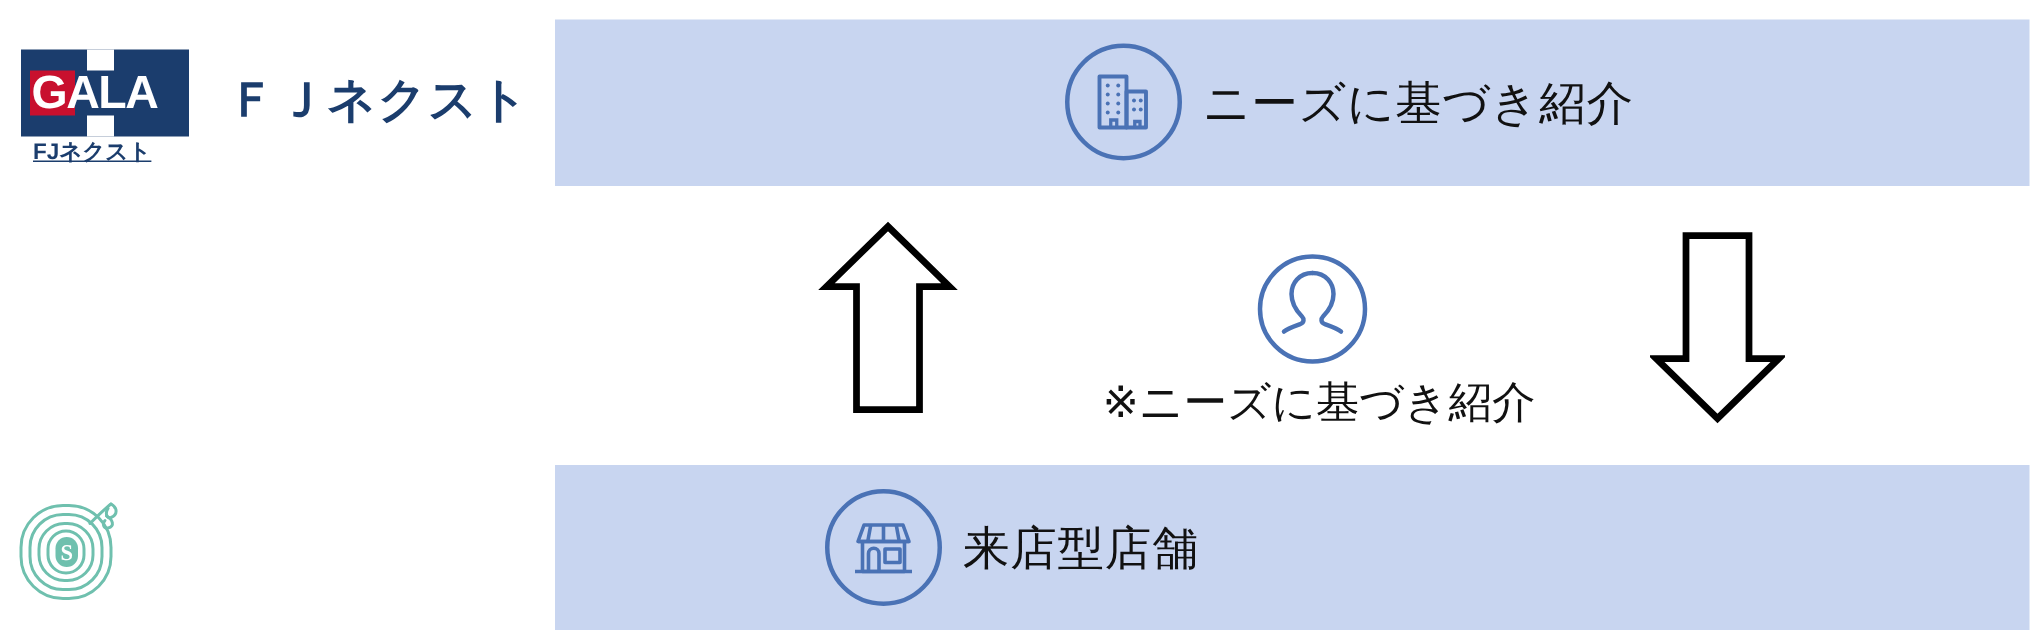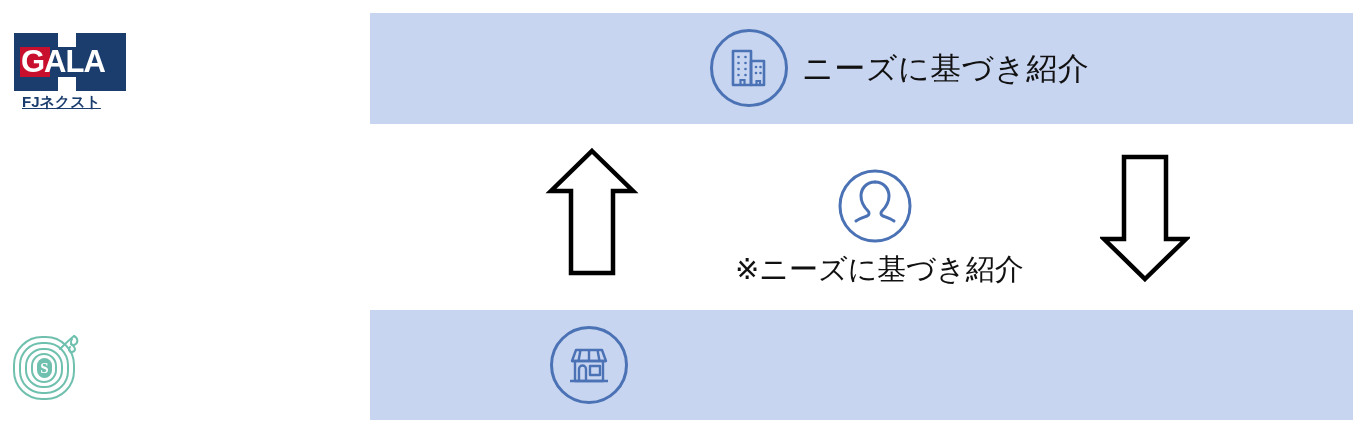--- a/index.html
+++ b/index.html
@@ -228,20 +228,21 @@
 
   <div id="logo-fjnext">
     <div class="gala-mark">
       <div class="gala-box"></div>
       <div class="gala-notch-l"></div>
       <div class="gala-notch-r"></div>
       <div class="gala-red"></div>
       <div class="gala-word">GALA</div>
       <div class="gala-sub">FJネクスト</div>
     </div>
+    <div class="fj-wordmark">ＦＪネクスト</div>
   </div>
 
   <div class="band" id="band-top">
     <div class="band-item" id="item-mansion">
       <div class="circle-icon">
         <svg width="46" height="46" viewBox="0 0 46 46" aria-hidden="true">
           <g fill="none" stroke="#4a72b5" stroke-width="2.6" stroke-linejoin="round">
             <rect x="7" y="6" width="18" height="34"></rect>
             <rect x="25" y="16" width="13" height="24"></rect>
           </g>
@@ -321,17 +322,18 @@
             <path d="M6 19 L10 8 L36 8 L40 19 Z"></path>
             <path d="M6 19 L40 19"></path>
             <path d="M14.5 8 L12.5 19 M23 8 L23 19 M31.5 8 L33.5 19"></path>
             <path d="M9 19 L9 39 L37 39 L37 19"></path>
             <path d="M4 39 L42 39"></path>
             <rect x="24" y="24" width="10" height="9"></rect>
             <path d="M13 39 L13 27 a3.5 3.5 0 0 1 7 0 L20 39"></path>
           </g>
         </svg>
       </div>
+      <div class="band-label">来店型店舗</div>
     </div>
 
   </div>
 
 </div>
 
 </body></html>

